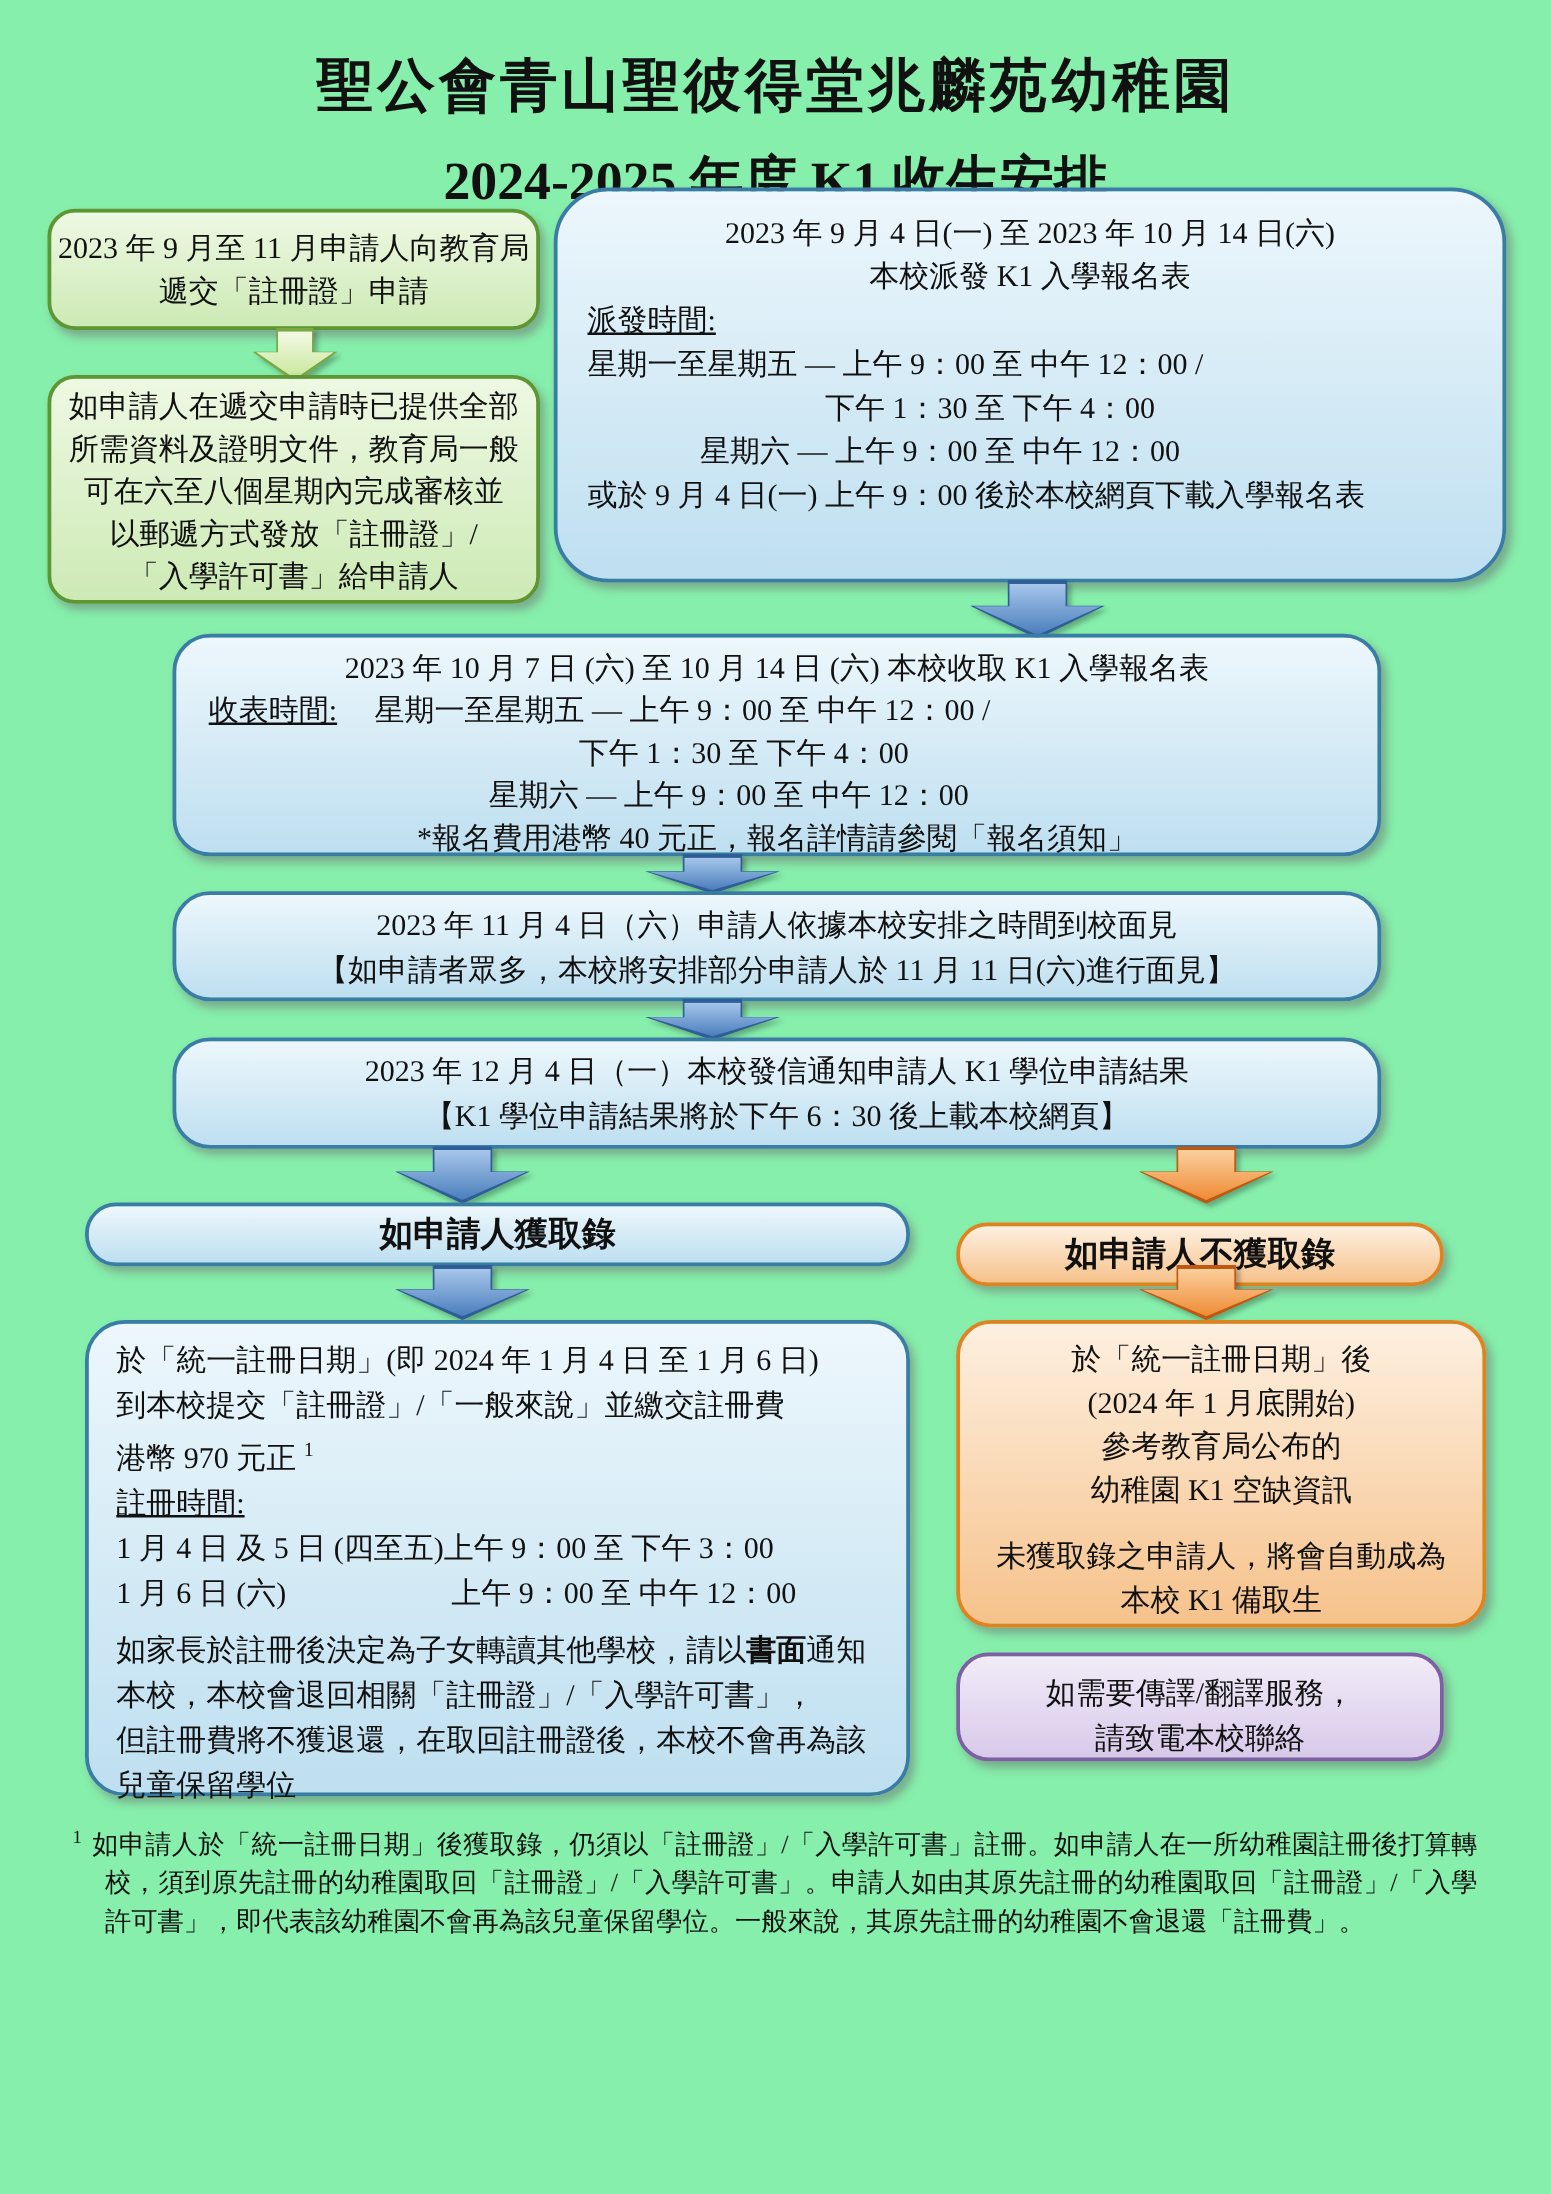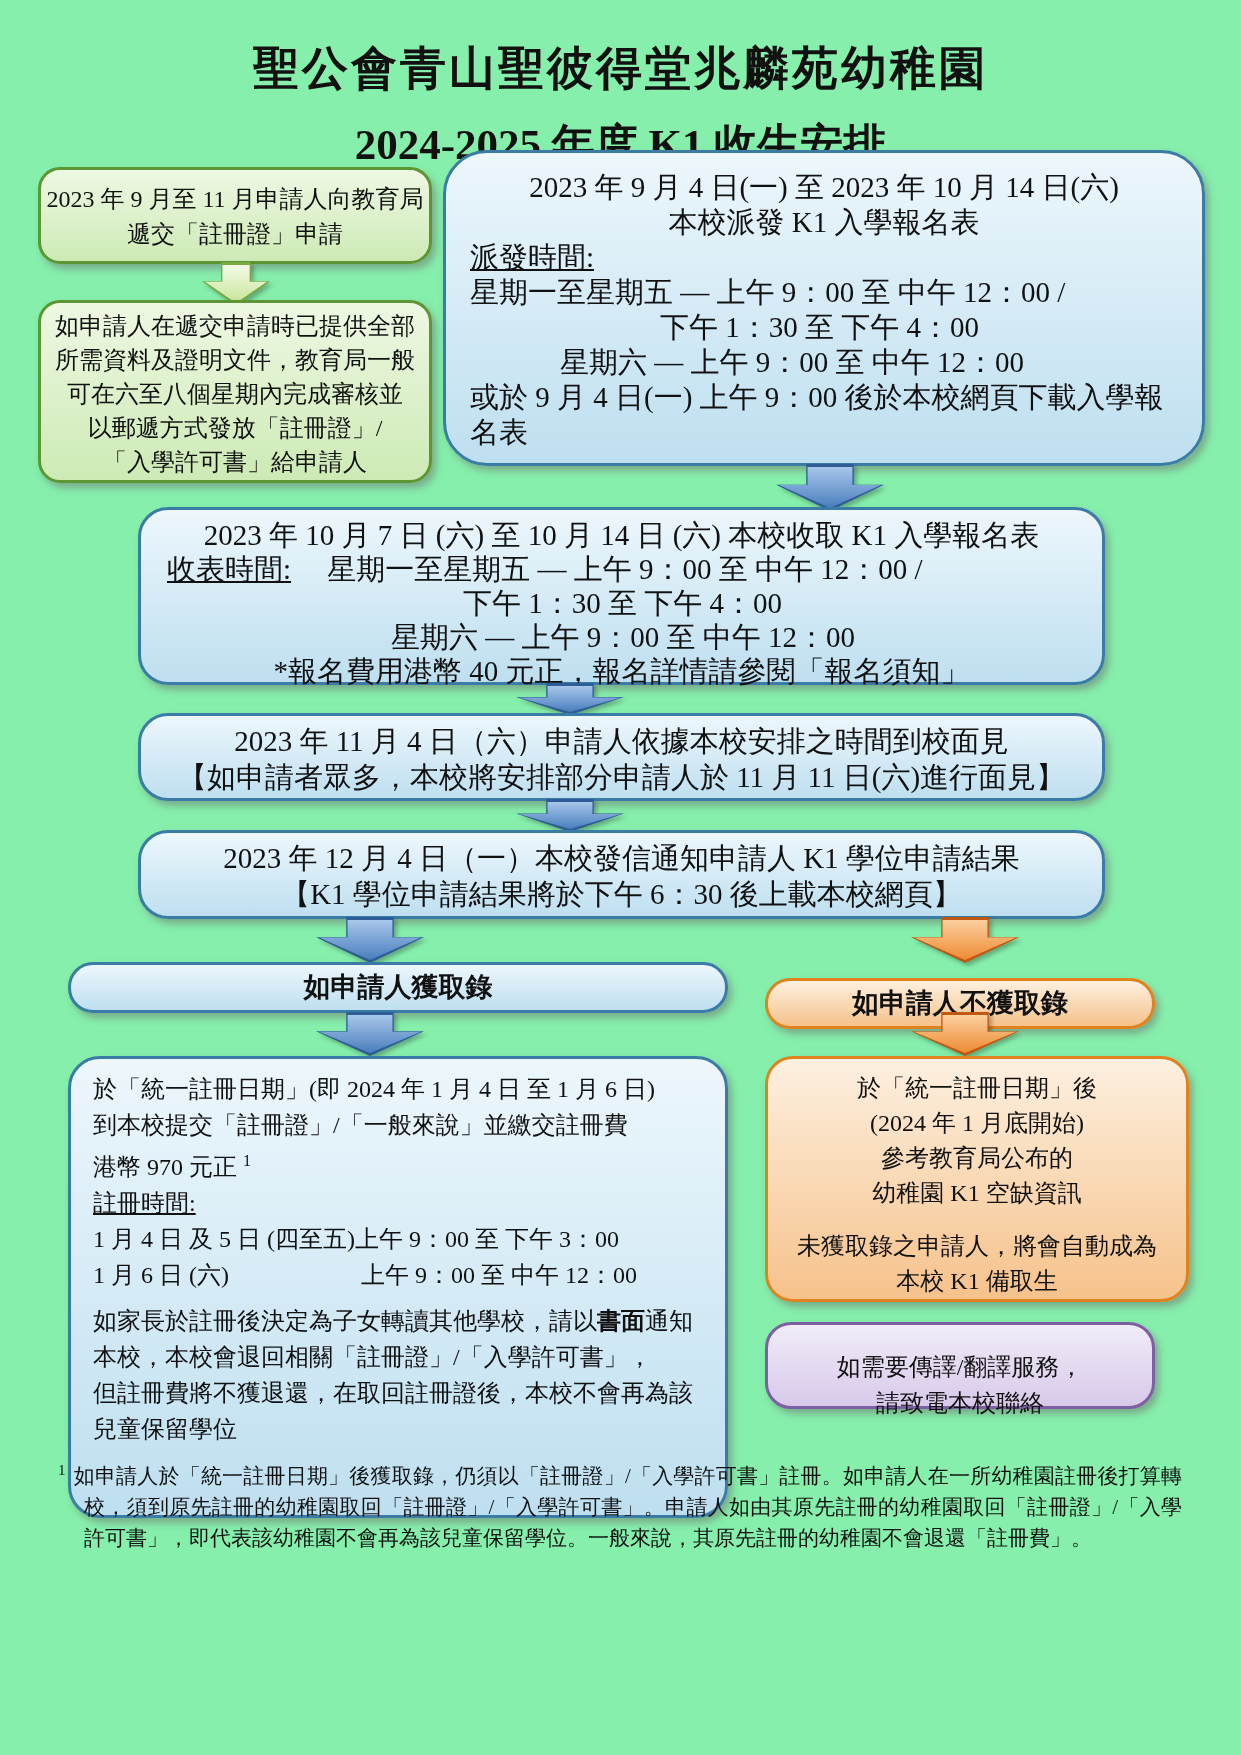--- a/index.html
+++ b/index.html
@@ -8,21 +8,21 @@
     position:relative; width:1241px; height:1755px; background:#86efac;
     font-family:"Liberation Serif", serif; color:#111; overflow:hidden;
   }
   .title1 { position:absolute; top:38px; left:0; width:100%; text-align:center;
             font-size:46px; font-weight:bold; letter-spacing:3px; }
   .title2 { position:absolute; top:116px; left:0; width:100%; text-align:center;
             font-size:43px; font-weight:bold; }
 
   .box { position:absolute; border-radius:26px;
          box-shadow:4px 5px 7px rgba(110,110,110,.5);
-         font-size:29px; line-height:35px; }
+         font-size:24px; line-height:35px; }
   .box-green  { border:3px solid var(--green_border,#5d9632);
                 background:linear-gradient(180deg,#eef8e3, var(--green_fill,#cdeab5)); }
   .box-blue   { border:3px solid var(--blue_border,#3a7ca5);
                 background:linear-gradient(180deg,#edf7fc, var(--blue_fill,#bedff0)); }
   .box-orange { border:3px solid var(--orange_border,#e0821f);
                 background:linear-gradient(180deg,#fdf0e0, var(--orange_fill,#f6c28b)); }
   .box-purple { border:3px solid var(--purple_border,#7e5fa4);
                 background:linear-gradient(180deg,#f1ecf8, var(--purple_fill,#d8c9ea)); }
 
   .line { white-space:pre-wrap; }
@@ -138,21 +138,21 @@
 
   <div class="arrow arrow-blue" style="left:316px;top:1012px;width:108px;height:44px;">
     <span class="ao"></span>
       <span class="ai"></span>
   </div>
   <div class="arrow arrow-orange" style="left:911px;top:1012px;width:108px;height:44px;">
     <span class="ao"></span>
       <span class="ai"></span>
   </div>
 
-  <div class="box box-blue" style="left:68px;top:1056px;width:660px;height:462px;border-radius:32px;padding:12px 2px 0 22px;font-size:24px;line-height:36px;">
+  <div class="box box-blue" style="left:68px;top:1056px;width:660px;height:381px;border-radius:32px;padding:12px 2px 0 22px;font-size:24px;line-height:36px;">
     <div class="line">於「統一註冊日期」(即 2024 年 1 月 4 日 至 1 月 6 日)</div>
     <div class="line">到本校提交「註冊證」/「一般來說」並繳交註冊費</div>
     <div class="line"><span>港幣 970 元正 </span><sup>1</sup></div>
     <div class="line"><span class="u">註冊時間:</span></div>
     <div class="line">1 月 4 日 及 5 日 (四至五)上午 9：00 至 下午 3：00</div>
     <div class="line">1 月 6 日 (六)　　　　　  上午 9：00 至 中午 12：00</div>
     <div class="gap-sm"></div>
     <div class="line"><span>如家長於註冊後決定為子女轉讀其他學校，請以</span><span class="b">書面</span><span>通知</span></div>
     <div class="line">本校，本校會退回相關「註冊證」/「入學許可書」，</div>
     <div class="line">但註冊費將不獲退還，在取回註冊證後，本校不會再為該</div>
@@ -162,21 +162,21 @@
   <div class="box box-orange" style="left:765px;top:1056px;width:424px;height:246px;border-radius:28px;padding:12px 8px 0 8px;font-size:24px;line-height:35px;">
     <div class="line c">於「統一註冊日期」後</div>
     <div class="line c">(2024 年 1 月底開始)</div>
     <div class="line c">參考教育局公布的</div>
     <div class="line c">幼稚園 K1 空缺資訊</div>
     <div class="gap-md"></div>
     <div class="line c">未獲取錄之申請人，將會自動成為</div>
     <div class="line c">本校 K1 備取生</div>
   </div>
 
-  <div class="box box-purple" style="left:765px;top:1322px;width:390px;height:87px;border-radius:26px;padding-top:24px;font-size:24px;line-height:36px;">
+  <div class="box box-purple" style="left:765px;top:1322px;width:390px;height:87px;border-radius:26px;padding-top:12px;font-size:24px;line-height:36px;">
     <div class="line c">如需要傳譯/翻譯服務，</div>
     <div class="line c">請致電本校聯絡</div>
   </div>
 
   <div class="footnote">
     <sup>1</sup><span>如申請人於「統一註冊日期」後獲取錄，仍須以「註冊證」/「入學許可書」註冊。如申請人在一所幼稚園註冊後打算轉校，須到原先註冊的幼稚園取回「註冊證」/「入學許可書」。申請人如由其原先註冊的幼稚園取回「註冊證」/「入學許可書」，即代表該幼稚園不會再為該兒童保留學位。一般來說，其原先註冊的幼稚園不會退還「註冊費」。</span>
   </div>
 
 </div>
 

